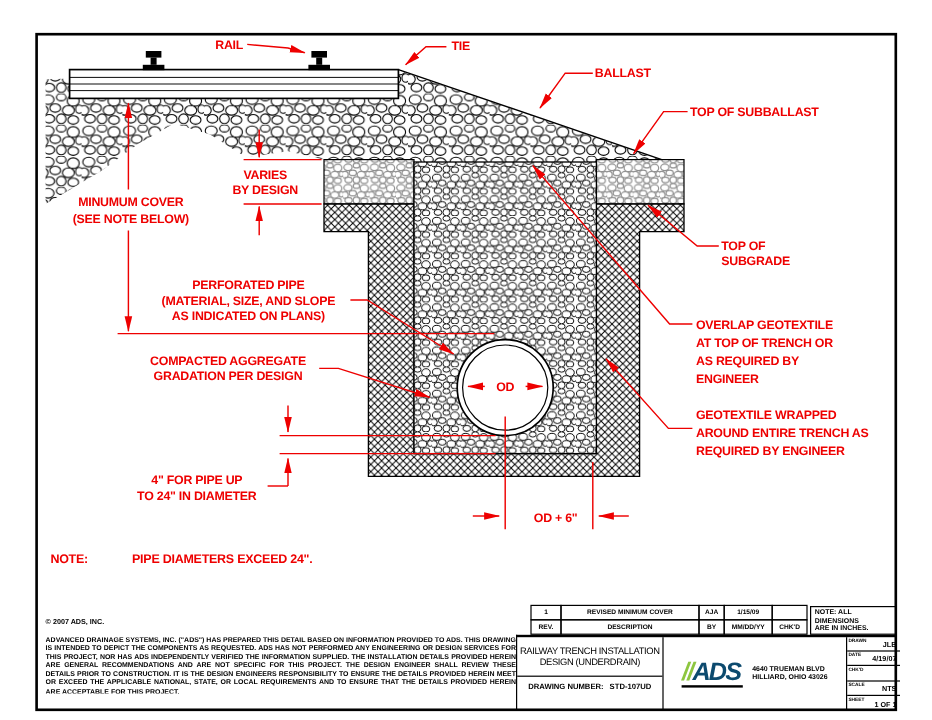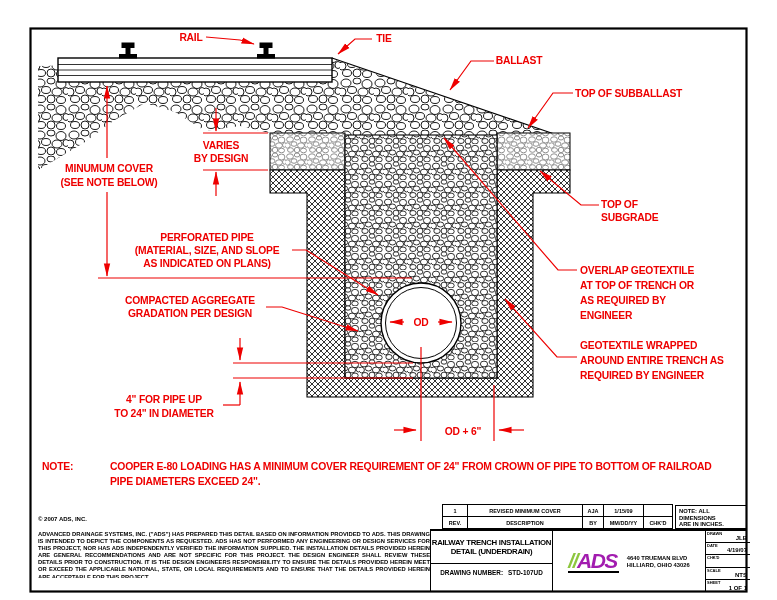--- a/index.html
+++ b/index.html
@@ -25,30 +25,30 @@
   .tb-revtable{position:absolute;left:443px;top:505px;display:grid;
                grid-template-columns:25px 115px 21px 40px 29px;grid-auto-rows:12px;}
   .tb-revtable .cell{border:1px solid #000;margin:-1px 0 0 -1px;display:flex;align-items:center;
                      justify-content:center;font-size:5.5px;font-weight:bold;color:#000;overflow:hidden;white-space:nowrap;}
   .tb-dimsnote{position:absolute;left:675px;top:505px;width:72px;height:24px;border:1px solid #000;
                box-sizing:border-box;font-size:5.8px;font-weight:bold;color:#000;padding:2px 0 0 3px;line-height:6.5px;}
   .tb-strip{position:absolute;left:430px;top:529px;width:317px;height:63px;border-top:2px solid #000;
             border-left:1px solid #000;box-sizing:border-box;display:flex;}
   .tb-title{width:121px;flex:none;display:flex;flex-direction:column;}
   .tb-title-main{height:32px;border-bottom:1px solid #000;display:flex;flex-direction:column;
-                 align-items:center;justify-content:center;font-size:7.8px;font-weight:bold;
+                 align-items:center;justify-content:center;font-size:7.8px;font-weight:normal;
                  color:#000;text-align:center;line-height:9px;letter-spacing:-0.3px;}
   .tb-title-num{flex:1;display:flex;align-items:flex-start;justify-content:center;gap:5px;
                 font-size:6.4px;font-weight:bold;color:#000;padding-top:5px;}
   .tb-logo{width:152px;flex:none;border-left:1px solid #000;display:flex;align-items:center;
            justify-content:center;gap:8px;}
   .tb-logo-mark{font-style:italic;font-weight:bold;font-size:21px;letter-spacing:-1.5px;
                 border-bottom:2px solid #000;line-height:20px;padding:0 2px 0 0;}
   .logo-slashes{color:#8dc63f;}
-  .logo-ads{color:#a21caf;}
+  .logo-ads{color:#0c4a6e;}
   .tb-address{font-size:5.8px;font-weight:bold;color:#000;line-height:7px;}
   .tb-fields{width:44px;flex:none;border-left:1px solid #000;display:flex;flex-direction:column;}
   .tb-field-row{height:12.6px;border-bottom:1px solid #000;box-sizing:border-box;position:relative;}
   .tb-field-row:last-child{border-bottom:none;}
   .tb-field-label{position:absolute;left:1px;top:0;font-size:4px;color:#000;font-weight:bold;}
   .tb-field-value{position:absolute;right:3px;bottom:1px;font-size:6px;font-weight:bold;color:#000;}
 </style>
 </head>
 <body>
 
@@ -204,21 +204,20 @@
     <text class="cad-label" x="580" y="379">REQUIRED BY ENGINEER</text>
     <text class="cad-label mid" x="164" y="403">4" FOR PIPE UP</text>
     <text class="cad-label mid" x="164" y="417">TO 24" IN DIAMETER</text>
     <text class="cad-label mid" x="421" y="326">OD</text>
     <text class="cad-label mid" x="463" y="435">OD + 6"</text>
   </svg>
 
   <div class="note-block">
     <div class="note-prefix">NOTE:</div>
     <div>
-      <div>COOPER E-80 LOADING HAS A MINIMUM COVER REQUIREMENT OF 24" FROM CROWN OF PIPE TO BOTTOM OF RAILROAD</div>
       <div>PIPE DIAMETERS EXCEED 24".</div>
     </div>
   </div>
 
   <div class="copyright">© 2007 ADS, INC.</div>
   <div class="disclaimer">ADVANCED DRAINAGE SYSTEMS, INC. ("ADS") HAS PREPARED THIS DETAIL BASED ON INFORMATION PROVIDED TO ADS.  THIS DRAWING IS INTENDED TO DEPICT THE COMPONENTS AS REQUESTED.  ADS HAS NOT PERFORMED ANY ENGINEERING OR DESIGN SERVICES FOR THIS PROJECT, NOR HAS ADS INDEPENDENTLY VERIFIED THE INFORMATION SUPPLIED.  THE INSTALLATION DETAILS PROVIDED HEREIN ARE GENERAL RECOMMENDATIONS AND ARE NOT SPECIFIC FOR THIS PROJECT.  THE DESIGN ENGINEER SHALL REVIEW THESE DETAILS PRIOR TO CONSTRUCTION.  IT IS THE DESIGN ENGINEERS RESPONSIBILITY TO ENSURE THE DETAILS PROVIDED HEREIN MEET OR EXCEED THE APPLICABLE NATIONAL, STATE, OR LOCAL REQUIREMENTS AND TO ENSURE THAT THE DETAILS PROVIDED HEREIN ARE ACCEPTABLE FOR THIS PROJECT.</div>
 
   <div class="tb-revtable">
     <div class="cell">1</div>
     <div class="cell">REVISED MINIMUM COVER</div>
@@ -234,21 +233,21 @@
 
   <div class="tb-dimsnote">
     <div>NOTE: ALL DIMENSIONS</div>
     <div>ARE IN INCHES.</div>
   </div>
 
   <div class="tb-strip">
     <div class="tb-title">
       <div class="tb-title-main">
         <div>RAILWAY TRENCH INSTALLATION</div>
-        <div>DETAIL (UNDERDRAIN)</div>
+        <div>DESIGN (UNDERDRAIN)</div>
       </div>
       <div class="tb-title-num">
         <span>DRAWING NUMBER:</span>
         <span>STD-107UD</span>
       </div>
     </div>
     <div class="tb-logo">
       <div class="tb-logo-mark">
         <span class="logo-slashes">//</span><span class="logo-ads">ADS</span>
       </div>

